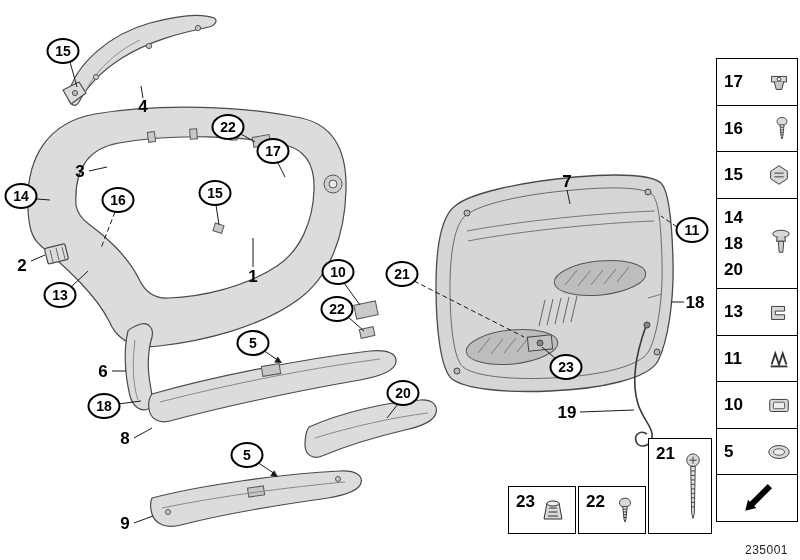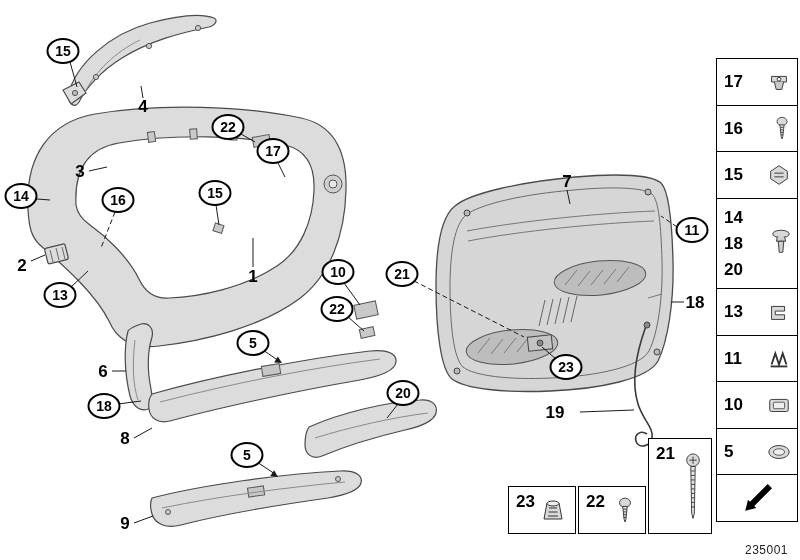--- a/index.html
+++ b/index.html
@@ -187,21 +187,21 @@
   <div class="co circle" style="left:692px;top:230px">11</div>
 
   <div class="co plain" style="left:143px;top:106px">4</div>
   <div class="co plain" style="left:80px;top:171px">3</div>
   <div class="co plain" style="left:22px;top:265px">2</div>
   <div class="co plain" style="left:253px;top:276px">1</div>
   <div class="co plain" style="left:103px;top:371px">6</div>
   <div class="co plain" style="left:125px;top:438px">8</div>
   <div class="co plain" style="left:125px;top:523px">9</div>
   <div class="co plain" style="left:567px;top:181px">7</div>
-  <div class="co plain" style="left:555px;top:412px">19</div>
+  <div class="co plain" style="left:567px;top:412px">19</div>
   <div class="co plain" style="left:695px;top:302px">18</div>
 
   <div class="sidebar">
     <div class="cell h48">
       <span class="num">17</span>
       <span class="ic">
         <svg width="26" height="26" viewBox="0 0 28 28">
             <path d="M6,8 h16 v6 h-16 z" fill="#d9d9d9" stroke="#333"></path>
             <path d="M9,14 l2,8 h6 l2,-8" fill="#c9c9c9" stroke="#333"></path>
             <circle cx="14" cy="11" r="2" fill="#fff" stroke="#333"></circle>

